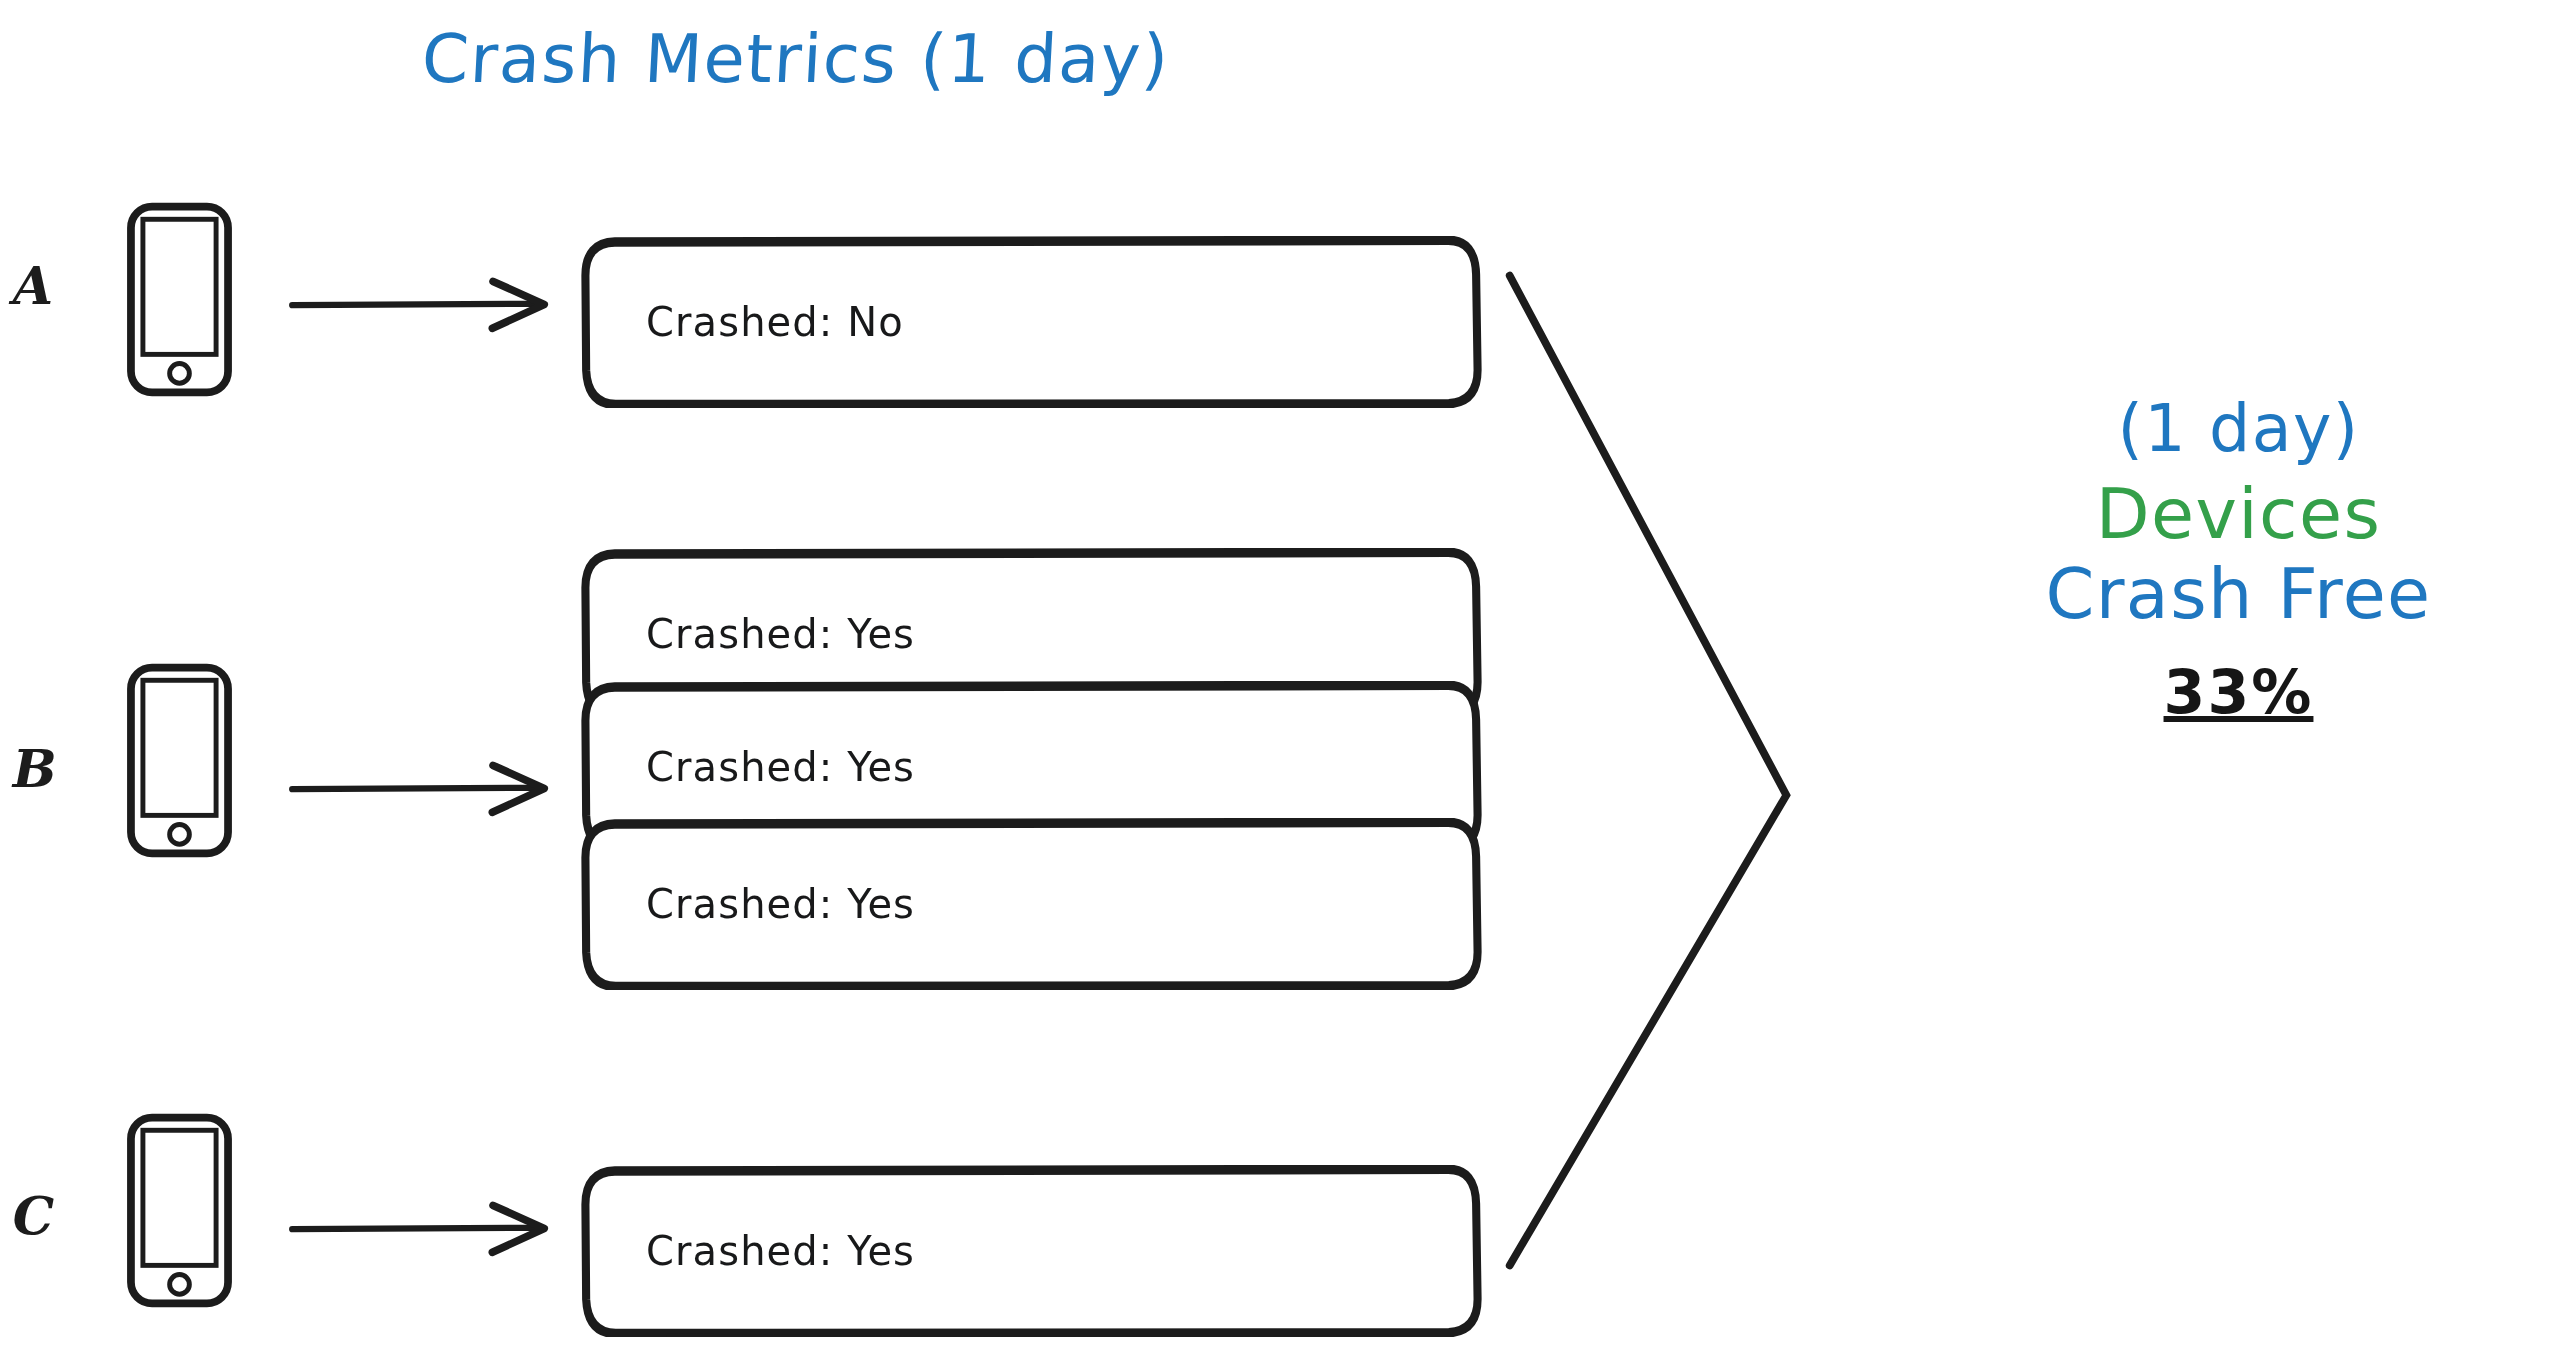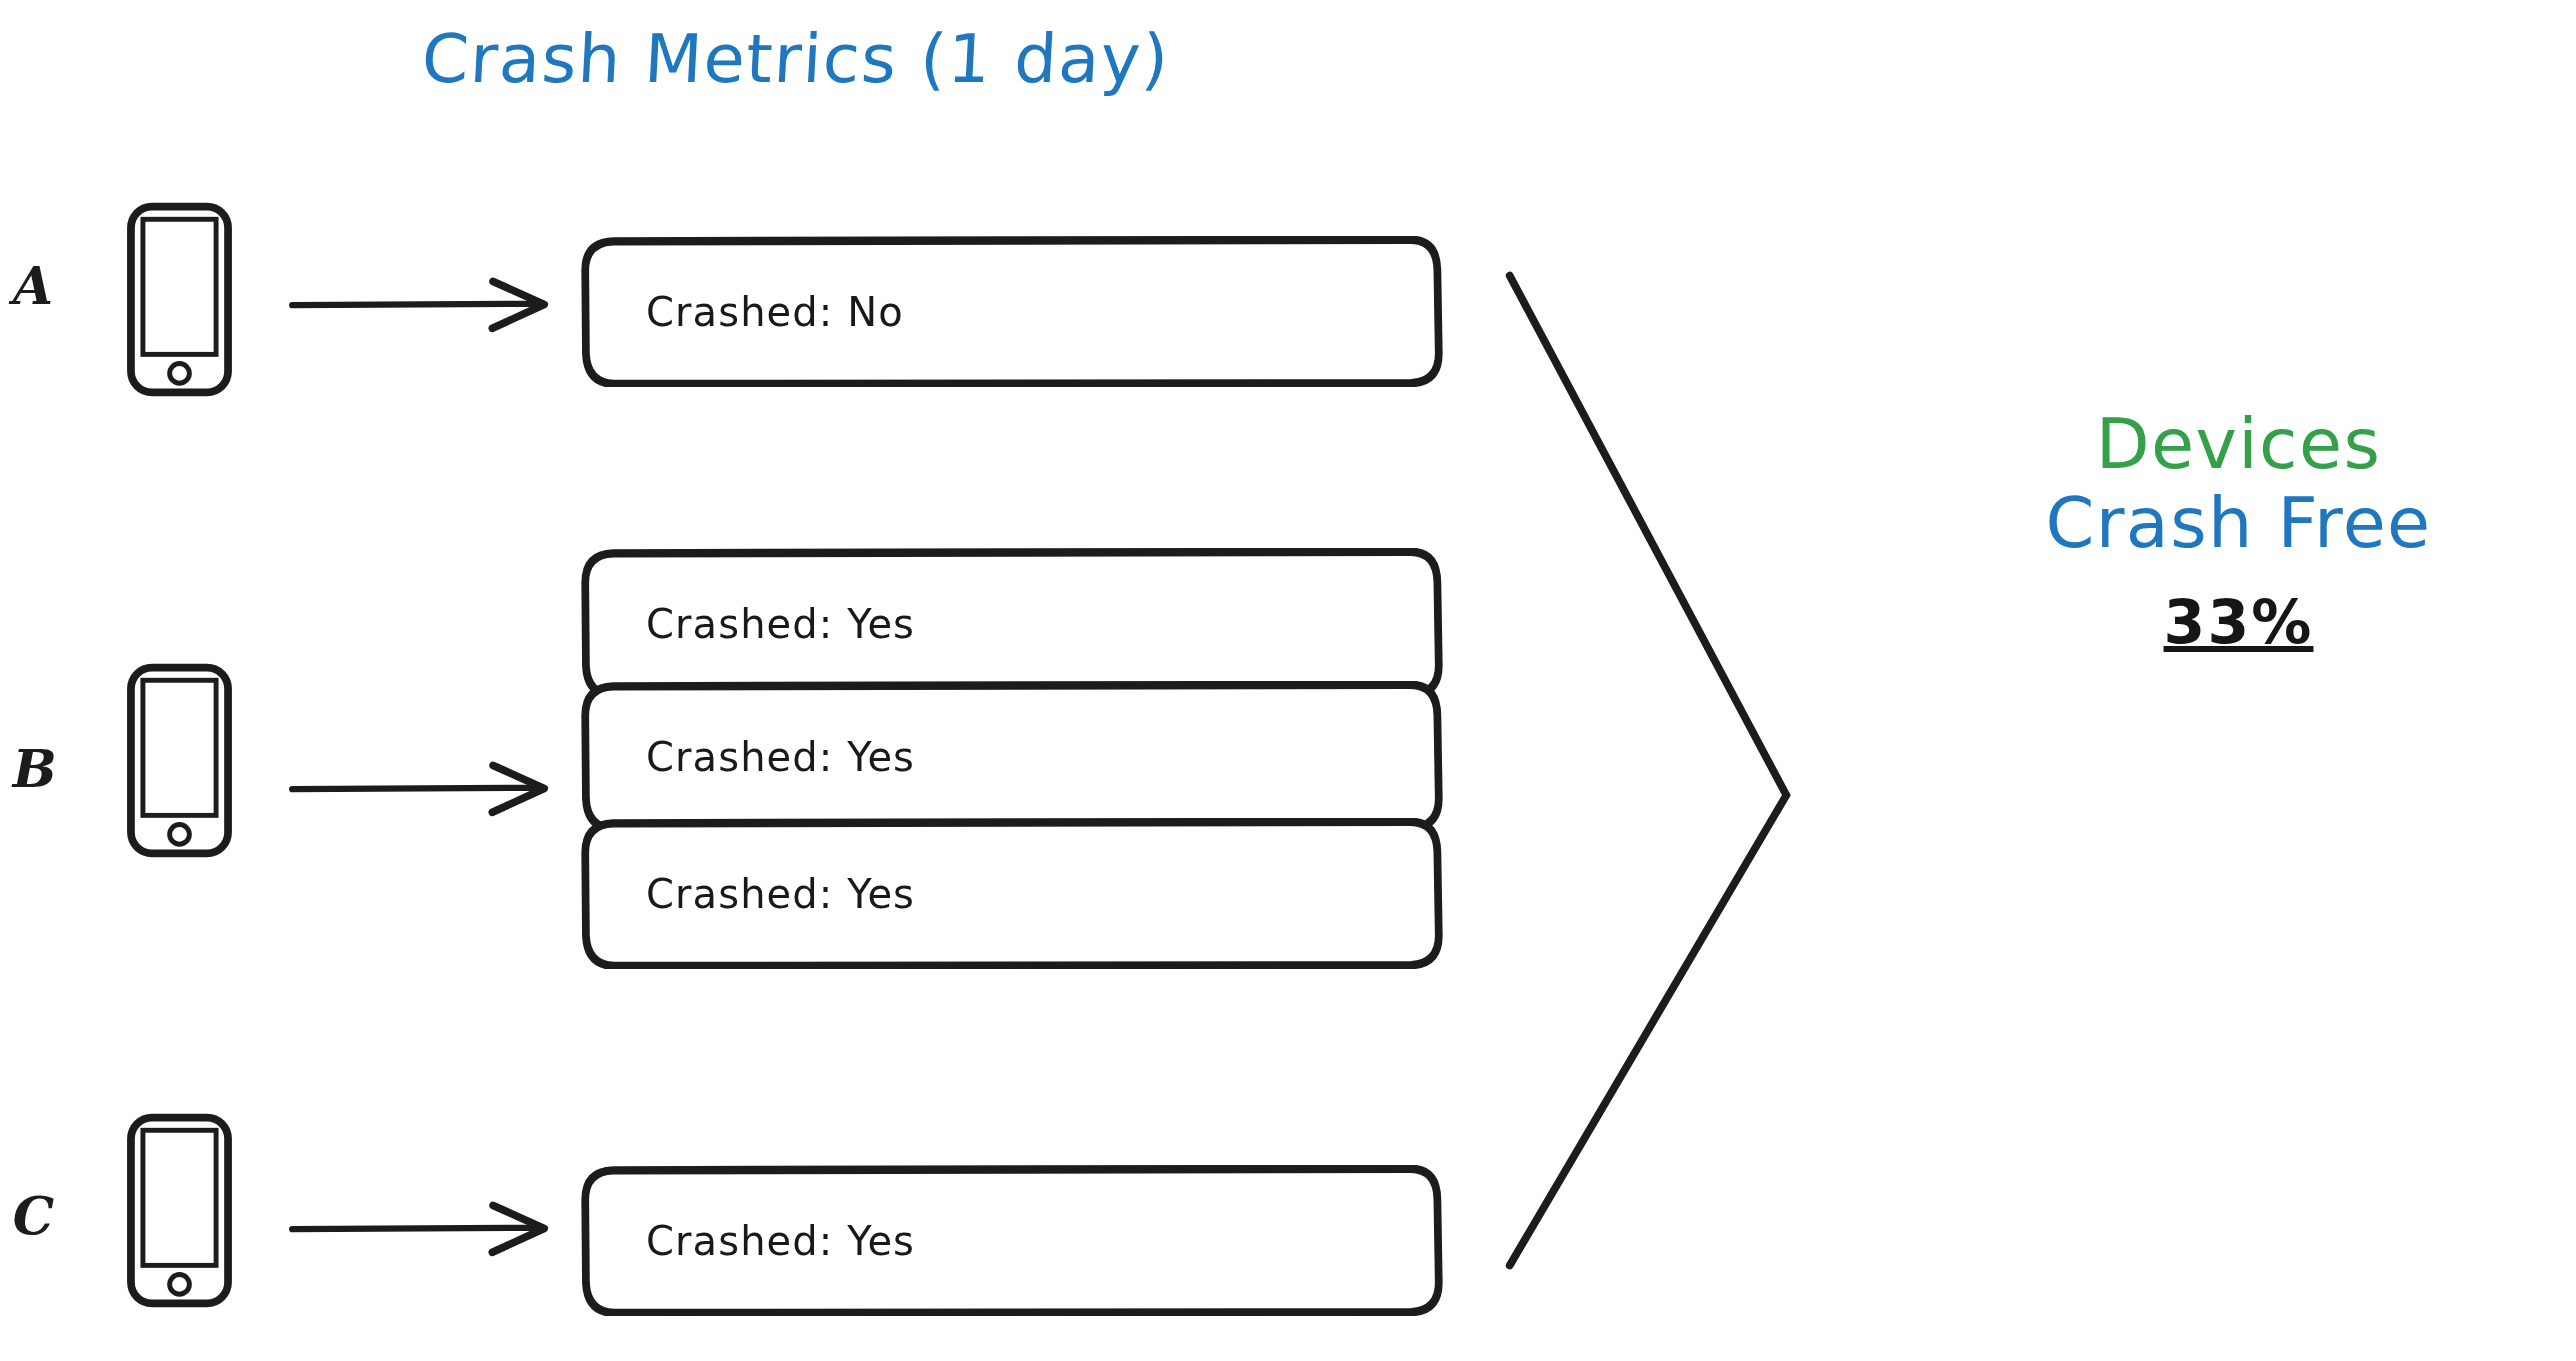--- a/index.html
+++ b/index.html
@@ -54,21 +54,22 @@
     position: absolute;
     width: 289px;
     height: 77px;
   }
   .arrow svg { display: block; width: 100%; height: 100%; }
 
   
   .crash-box {
     position: absolute;
     width: 862px;
-    height: 151px;
+    height: 172px;
+    padding-left: 39px;
   }
   .crash-box .box-frame {
     position: absolute;
     inset: 0;
     width: 100%;
     height: 100%;
   }
   .crash-box .box-label {
     position: absolute;
     left: 65px;
@@ -226,19 +227,20 @@
     <div class="box-label">Crashed: Yes</div>
   </div>
 
   <div id="bracket">
     <svg viewBox="0 0 500 1470" fill="none" xmlns="http://www.w3.org/2000/svg">
       <path d="M45 32 L438 770 L45 1438" stroke="#1c1c1c" stroke-width="11" fill="none" stroke-linecap="round" stroke-linejoin="miter"></path>
     </svg>
   </div>
 
   <div id="summary">
+    <div class="summary-line" id="summary-period">(1 day)</div>
     <div class="summary-line" id="summary-devices">Devices</div>
     <div class="summary-line" id="summary-crashfree">Crash Free</div>
     <div class="summary-line" id="summary-percent">33%</div>
   </div>
 
 </div>
 
 
 </body></html>

